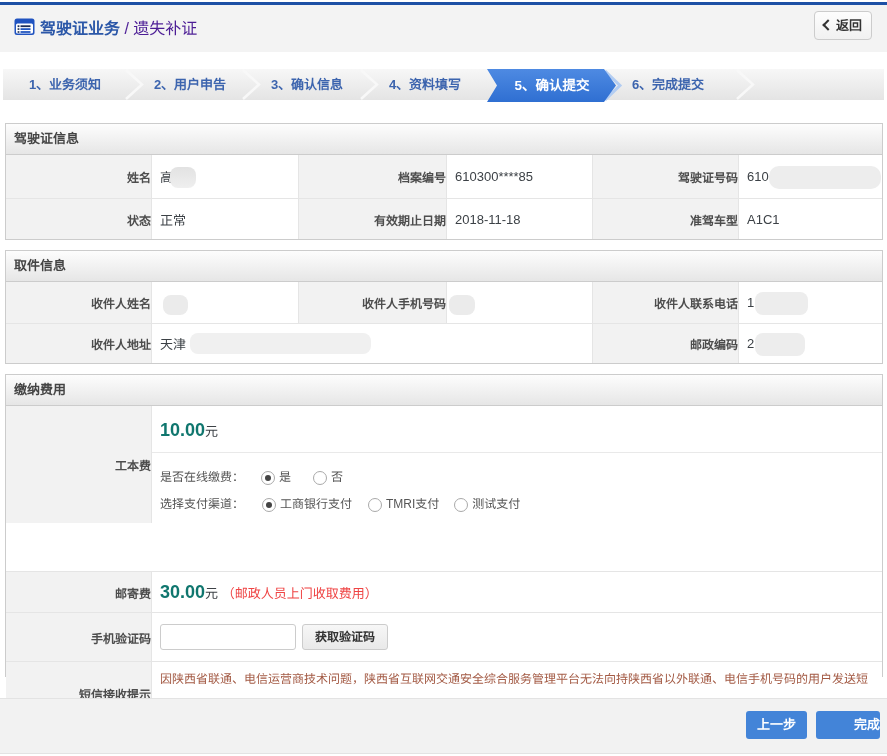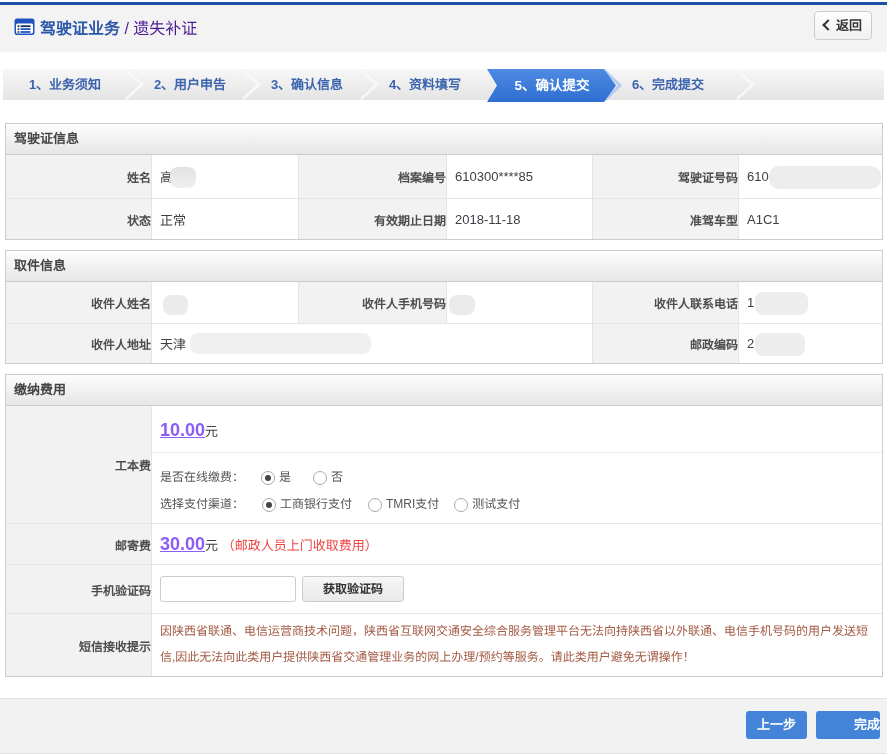--- a/index.html
+++ b/index.html
@@ -16,21 +16,21 @@
 .sec-h { height:31px; border-bottom:1px solid #ccc; background:linear-gradient(#fdfdfd,#e6e6e6); font-size:13px; font-weight:bold; color:#444; line-height:30px; padding-left:8px; }
 .row { display:flex; }
 .row + .row { border-top:1px solid #e5e5e5; }
 .lbl { background:#f2f2f2; font-weight:bold; color:#4d4d4d; font-size:12px; display:flex; align-items:center; justify-content:flex-end; border-right:1px solid #e5e5e5; }
 .val { background:#fff; color:#3c4146; font-size:13px; display:flex; align-items:center; padding-left:8px; }
 .val.bdr { border-right:1px solid #e5e5e5; }
 .w1{width:146px;} .w2{width:147px;} .w3{width:148px;} .w4{width:146px;} .w5{width:146px;} .w6{width:143px;}
 .wspan{width:441px;}
 .wrest{width:730px;}
 .blob { position:absolute; background:#e9e9e9; border-radius:8px; }
-.red-big { font-size:18px; font-weight:bold; color:#8b5cf6;text-decoration:underline; }
+.red-big { font-size:18px; font-weight:bold; color:#0f766e; }
 .radio { display:inline-block; width:14px; height:14px; border:1px solid #a9a9a9; border-radius:50%; background:#fff; position:relative; vertical-align:middle; }
 .radio.on::after { content:""; position:absolute; left:3px; top:3px; width:6px; height:6px; border-radius:50%; background:#444; }
 .footer { position:absolute; top:698px; left:0; width:887px; height:56px; background:#f2f2f2; border-top:1px solid #e3e3e3; border-bottom:1px solid #e3e3e3; }
 .btn-blue { position:absolute; top:711px; height:28px; background:#4384d8; border:none; border-radius:3px; color:#fff; font-size:13px; font-weight:bold; font-family:"Liberation Sans",sans-serif; text-align:center; }
 </style>
 </head>
 <body>
 <div class="blue-top"></div>
 <div class="header">
   <svg style="position:absolute;left:14px;top:13px" width="21" height="18" viewBox="0 0 21 18">
@@ -118,29 +118,29 @@
 <div class="sec" style="top:374px; height:303px;">
   <div class="sec-h">缴纳费用</div>
   <div class="row" style="height:117px;">
     <div class="lbl w1">工本费</div>
     <div class="val wrest" style="display:block; padding:0;">
       <div style="height:47px; line-height:49px; border-bottom:1px solid #e9e9e9; padding-left:8px;"><span class="red-big">10.00</span><span style="font-size:13px;color:#3c4146;">元</span></div>
       <div style="height:26px; line-height:26px; margin-top:11px; font-size:12px; color:#555; padding-left:8px;">是否在线缴费：<span style="display:inline-block;width:17px;"></span><span class="radio on"></span><span style="display:inline-block;width:4px;"></span>是<span style="display:inline-block;width:22px;"></span><span class="radio"></span><span style="display:inline-block;width:4px;"></span>否</div>
       <div style="height:28px; line-height:28px; font-size:12px; color:#555; padding-left:8px;">选择支付渠道：<span style="display:inline-block;width:18px;"></span><span class="radio on"></span><span style="display:inline-block;width:4px;"></span>工商银行支付<span style="display:inline-block;width:16px;"></span><span class="radio"></span><span style="display:inline-block;width:4px;"></span>TMRI支付<span style="display:inline-block;width:15px;"></span><span class="radio"></span><span style="display:inline-block;width:4px;"></span>测试支付</div>
     </div>
   </div>
-  <div class="row" style="height:41px;">
+  <div class="row" style="height:41px;margin-top:48px;">
     <div class="lbl w1">邮寄费</div>
     <div class="val wrest"><span class="red-big">30.00</span>元&nbsp;<span style="color:#ef4444;">（邮政人员上门收取费用）</span></div>
   </div>
   <div class="row" style="height:49px;">
     <div class="lbl w1">手机验证码</div>
     <div class="val wrest">
       <span style="display:inline-block;width:136px;height:26px;border:1px solid #ccc;border-radius:3px;background:#fff;"></span>
-      <span style="display:inline-block;margin-left:6px;width:102px;height:26px;border:1px solid #ccc;border-radius:3px;background:linear-gradient(#f7f7f7,#e9e9e9);text-align:center;line-height:25px;color:#333;font-weight:bold;font-size:12px;">获取验证码</span>
+      <span style="display:inline-block;margin-left:6px;width:86px;height:26px;border:1px solid #ccc;border-radius:3px;background:linear-gradient(#f7f7f7,#e9e9e9);text-align:center;line-height:25px;color:#333;font-weight:bold;font-size:12px;">获取验证码</span>
     </div>
   </div>
   <div class="row" style="height:63px;">
     <div class="lbl w1">短信接收提示</div>
     <div class="val wrest" style="display:block; padding:4px 0 0 8px; line-height:26px; font-size:12px; color:#a35a44; white-space:nowrap;">因陕西省联通、电信运营商技术问题，陕西省互联网交通安全综合服务管理平台无法向持陕西省以外联通、电信手机号码的用户发送短<br>信,因此无法向此类用户提供陕西省交通管理业务的网上办理/预约等服务。请此类用户避免无谓操作！</div>
   </div>
 </div>
 
 <div class="footer"></div>
 <div class="btn-blue" style="left:702px; width:61px; line-height:28px;margin-left:44px;">上一步</div>

